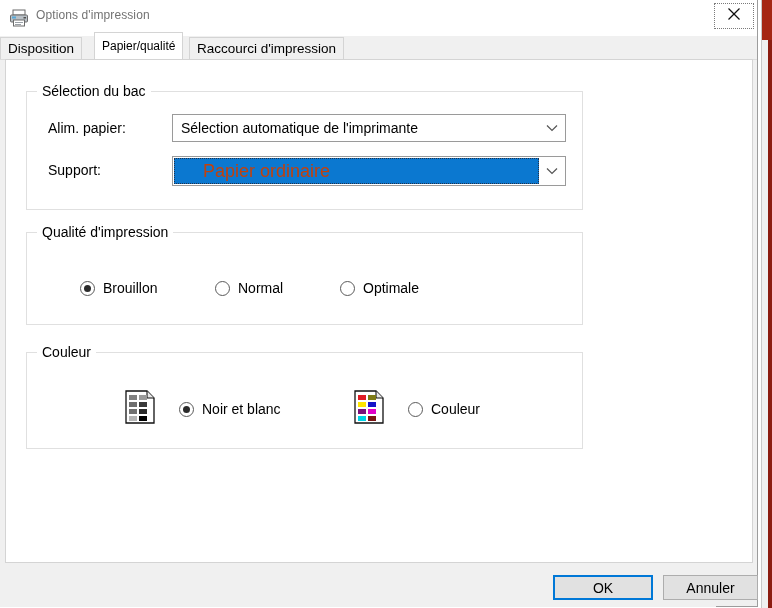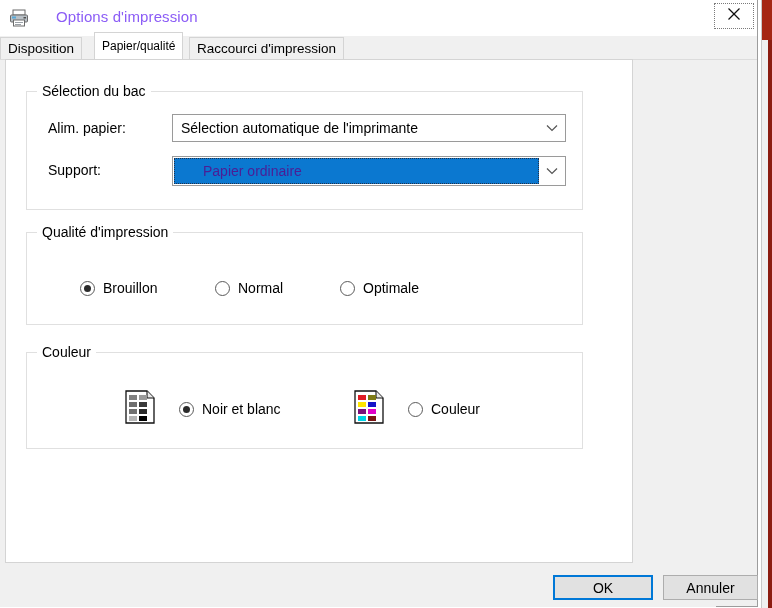--- a/index.html
+++ b/index.html
@@ -62,25 +62,24 @@
     background: #ffffff;
   }
   #printer-icon {
     position: absolute;
     left: 9px; top: 9px;
     width: 20px; height: 18px;
   }
   #dialog-title {
     position: absolute;
     left: 36px; top: 8px;
-    font-size: 15px;
-    color: #8b5cf6;
+    font-size: 12px;
+    color: #737373;
     letter-spacing: 0.1px;
     white-space: nowrap;
-    margin-left: 20px;
   }
   #close-button {
     position: absolute;
     right: 0px; top: 0px;
     width: 46px; height: 32px;
     display: flex;
     align-items: center;
     justify-content: center;
     background: #ffffff;
   }
@@ -122,21 +121,21 @@
   }
   #tab-disposition { left: 0; }
   #tab-papier { left: 94px; }
   #tab-raccourci { left: 189px; }
 
   
   #content-panel {
     position: absolute;
     left: 5px;
     top: 59px;
-    width: 628px;
+    width: 748px;
     height: 504px;
     background: #ffffff;
     border: 1px solid #d4d4d4;
     box-sizing: border-box;
   }
 
   
   .groupbox {
     position: absolute;
     border: 1px solid #e0e0e0;
@@ -196,23 +195,23 @@
     position: absolute;
     left: 1px; top: 1px;
     right: 0px; bottom: 1px;
     background: #0b78d0;
     border: 1px dotted #22324a;
     box-sizing: border-box;
   }
   .combo .sel-label {
     position: relative;
     z-index: 2;
-    color: #4c1d95;
+    color: #c2410c;
     padding-left: 30px;
-    font-size: 14px;
+    font-size: 18px;
     white-space: nowrap;
   }
 
   
   .radio-item {
     position: absolute;
     display: flex;
     align-items: center;
     white-space: nowrap;
   }

